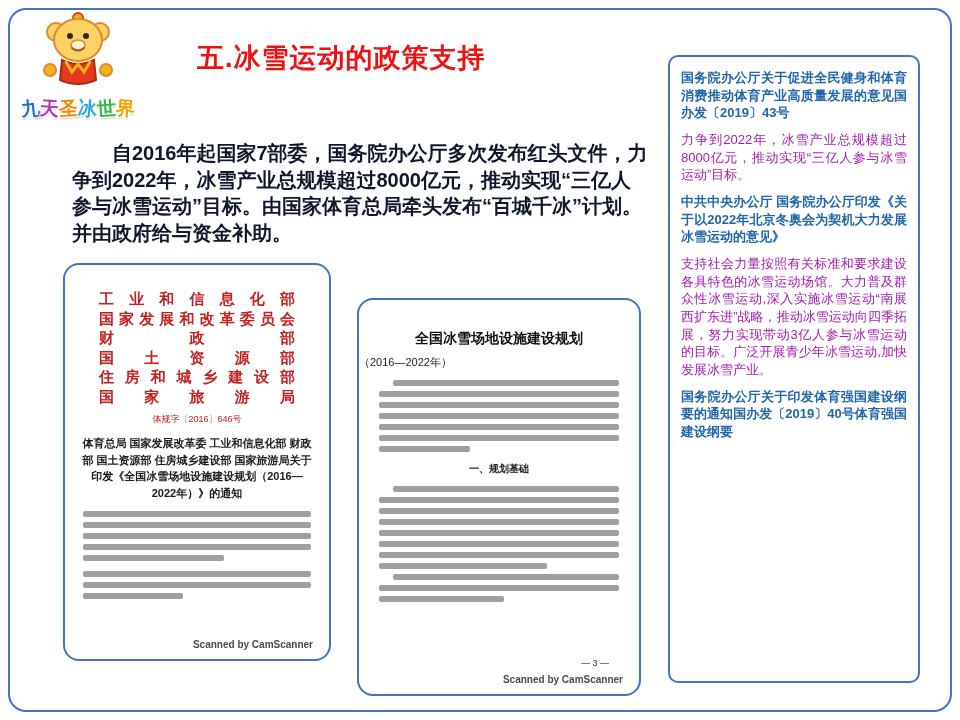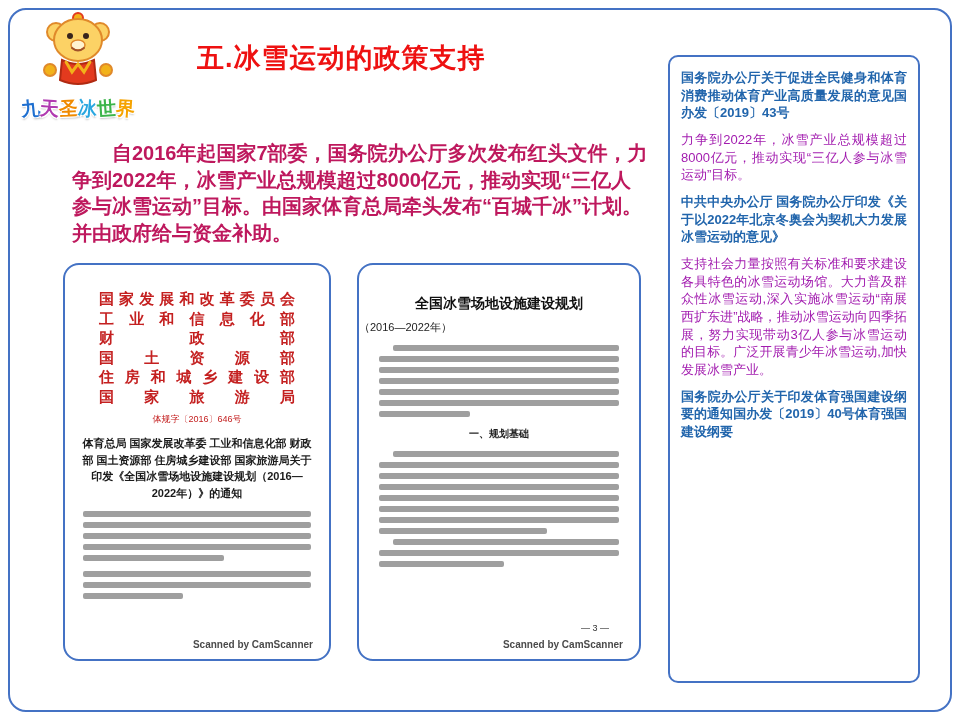--- a/index.html
+++ b/index.html
@@ -15,26 +15,26 @@
   .brand-text span:nth-child(1){color:#1e6fd0;transform:rotate(-6deg);}
   .brand-text span:nth-child(2){color:#b03ab0;transform:rotate(4deg);}
   .brand-text span:nth-child(3){color:#f08a00;transform:rotate(-3deg);}
   .brand-text span:nth-child(4){color:#2aa7e0;transform:rotate(5deg);}
   .brand-text span:nth-child(5){color:#3cb44a;transform:rotate(-4deg);}
   .brand-text span:nth-child(6){color:#f5a300;transform:rotate(4deg);}
 
   
   .page-title{position:absolute;left:197px;top:40px;margin:0;font-size:27px;font-weight:bold;color:#ee1111;letter-spacing:1px;}
   .intro{position:absolute;left:72px;top:140px;width:578px;margin:0;font-size:20px;line-height:1.33;
-    color:#be185d;font-weight:bold;text-indent:2em;}
+    color:#0f172a;font-weight:bold;text-indent:2em;}
 
   
   .doc-card{position:absolute;top:263px;height:398px;background:#fff;border:2px solid #4472c4;border-radius:16px;box-sizing:border-box;overflow:hidden;}
   .doc-left{left:63px;width:268px;}
-  .doc-right{left:357px;width:284px;}
+  .doc-right{left:357px;width:284px;margin-top:35px;}
 
   .ministries{width:196px;margin:24px auto 0;color:#c42020;font-weight:bold;font-size:15px;line-height:1.3;}
   .ministries div{text-align:justify;text-align-last:justify;}
   .doc-ref{margin-top:7px;text-align:center;font-size:9px;color:#c42020;}
   .notice-title{width:88%;margin:9px auto 0;font-size:11px;font-weight:bold;color:#1a1a1a;text-align:center;line-height:1.5;}
 
   .skel{height:6px;background:#9f9f9f;border-radius:2px;margin:0 auto;}
   .skel-group{width:86%;margin:10px auto 0;}
   .skel-group .skel{margin-top:5px;}
 
@@ -75,22 +75,22 @@
     </svg>
     <div class="brand-text"><span>九</span><span>天</span><span>圣</span><span>冰</span><span>世</span><span>界</span></div>
   </div>
 
   <h1 class="page-title">五.冰雪运动的政策支持</h1>
 
   <p class="intro">自2016年起国家7部委，国务院办公厅多次发布红头文件，力争到2022年，冰雪产业总规模超过8000亿元，推动实现“三亿人参与冰雪运动”目标。由国家体育总局牵头发布“百城千冰”计划。并由政府给与资金补助。</p>
 
   <div class="doc-card doc-left">
     <div class="ministries">
+      <div>工业和信息化部</div>
       <div>国家发展和改革委员会</div>
-      <div>工业和信息化部</div>
       <div>财政部</div>
       <div>国土资源部</div>
       <div>住房和城乡建设部</div>
       <div>国家旅游局</div>
     </div>
     <div class="doc-ref">体规字〔2016〕646号</div>
     <div class="notice-title">体育总局 国家发展改革委 工业和信息化部 财政部 国土资源部 住房城乡建设部 国家旅游局关于印发《全国冰雪场地设施建设规划（2016—2022年）》的通知</div>
     <div class="skel-group">
       <div class="skel" style="width:100%"></div>
       <div class="skel" style="width:100%"></div>

